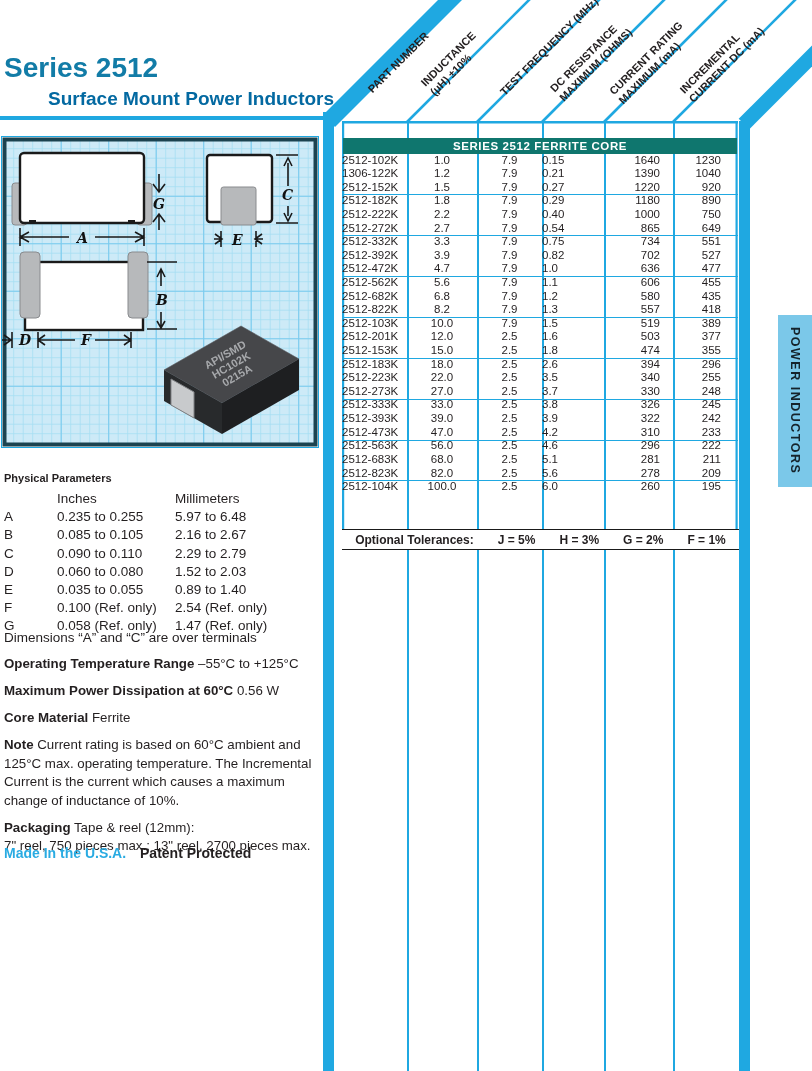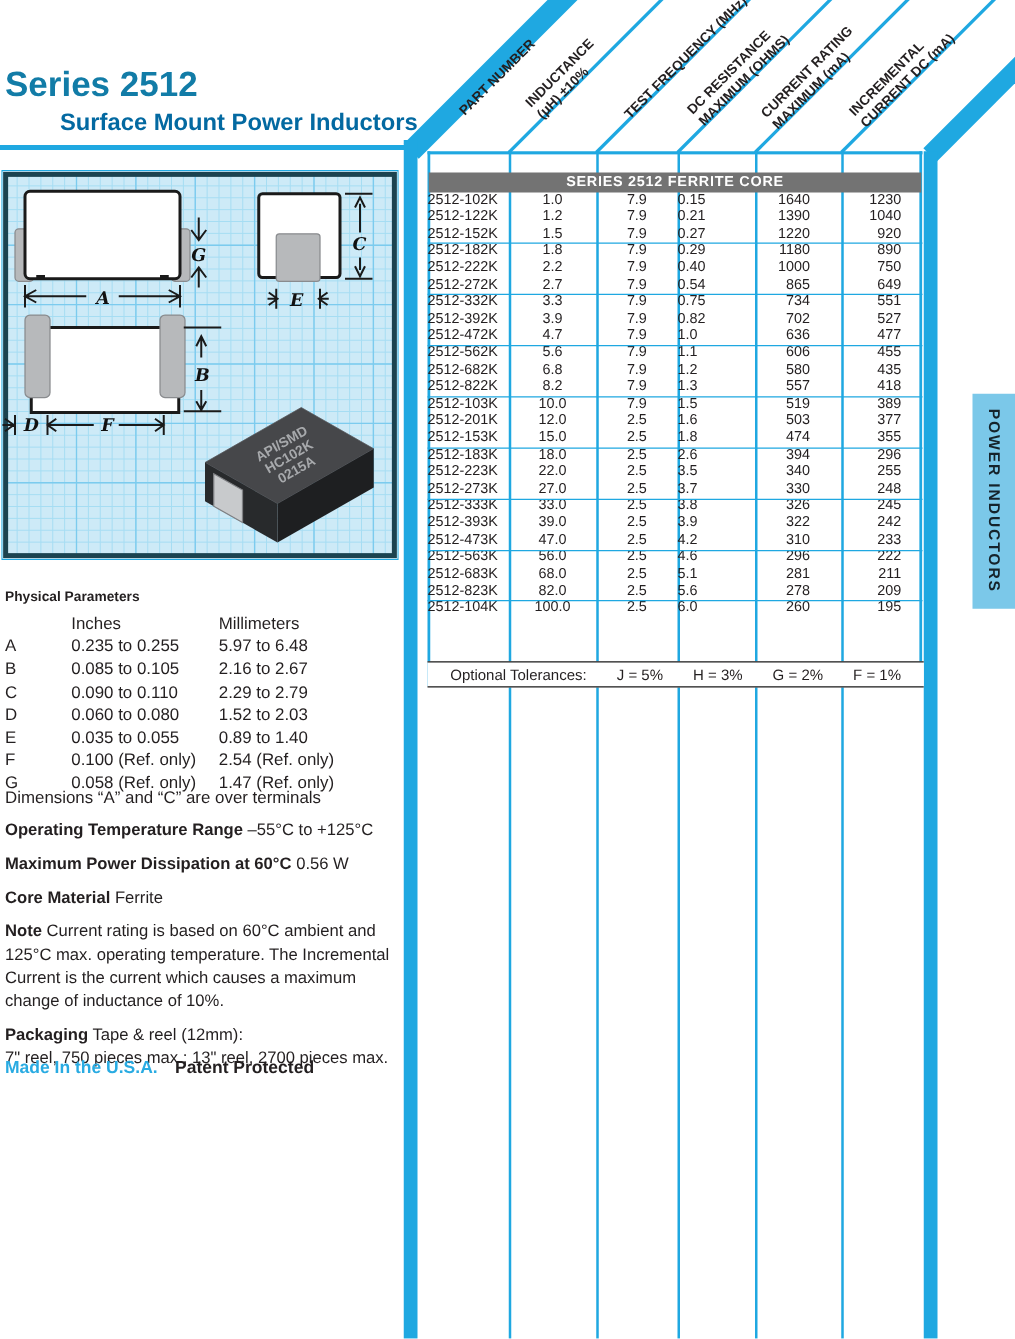--- a/index.html
+++ b/index.html
@@ -11,35 +11,35 @@
   #subtitle{left:4px;top:88px;font-size:19px;font-weight:bold;color:#0369a1;margin-left:44px;}
   #title-rule{left:0;top:116px;width:334px;height:3.5px;background:#1fa8e1;}
   
   .vbar{width:11px;background:#1fa8e1;}
   .sep{width:0;border-left:2.2px solid #1fa8e1;}
   #deco-svg{left:0;top:0;z-index:0;}
   
   .col-header{position:absolute;transform:rotate(-45deg);transform-origin:0 100%;
      font-weight:bold;font-size:11px;line-height:13px;white-space:nowrap;z-index:3;}
   
-  #series-band{left:343px;top:138px;width:394px;height:15.5px;background:#737373;z-index:2;
+  #series-band{left:343px;top:138px;width:394px;height:15.5px;background:#0f766e;z-index:2;
      display:flex;align-items:center;justify-content:center;color:#fff;font-weight:bold;
      font-size:11.5px;letter-spacing:.6px;}
   #data-rows{left:342px;top:153.5px;width:396px;z-index:2;}
   .drow{display:flex;height:13.62px;font-size:11.5px;line-height:13.8px;}
   .c0{width:65px;box-sizing:border-box;}
   .c1{width:70px;text-align:center;}
   .c2{width:65px;text-align:center;}
   .c3{width:62px;text-align:left;}
-  .c4{width:69px;text-align:right;padding-right:25px;box-sizing:border-box;}
+  .c4{width:69px;text-align:right;padding-right:13px;box-sizing:border-box;}
   .c5{width:63px;text-align:right;padding-right:15px;box-sizing:border-box;}
   .group-line{position:absolute;left:342px;width:396px;height:0;border-top:1.8px solid #1fa8e1;z-index:2;}
   #tolerance-box{left:342px;top:529px;width:397px;height:19px;background:#fff;z-index:3;
      border-top:1.7px solid #1a1a1a;border-bottom:1.7px solid #1a1a1a;display:flex;
-     align-items:center;justify-content:center;font-size:12px;font-weight:normal;}
+     align-items:center;justify-content:center;font-size:12px;font-weight:bold;}
   #tolerance-box span{margin:0 12px;}
   
   #phys-heading{left:4px;top:472px;font-size:11px;font-weight:bold;}
   #phys-table{left:4px;top:490px;width:318px;font-size:13.5px;}
   .prow{display:flex;height:18.2px;line-height:18.2px;}
   .pc0{width:53px;}
   .pc1{width:118px;}
   .pc2{flex:1;}
   #phys-note{left:4px;top:630px;font-size:13.5px;}
   #specs{left:4px;top:655px;width:320px;font-size:13.3px;line-height:18.5px;}
@@ -115,21 +115,21 @@
   <div class="abs" id="data-rows">
       <div class="drow">
         <span class="c0">2512-102K</span>
         <span class="c1">1.0</span>
         <span class="c2">7.9</span>
         <span class="c3">0.15</span>
         <span class="c4">1640</span>
         <span class="c5">1230</span>
       </div>
       <div class="drow">
-        <span class="c0">2512-122K</span>
+        <span class="c0">1306-122K</span>
         <span class="c1">1.2</span>
         <span class="c2">7.9</span>
         <span class="c3">0.21</span>
         <span class="c4">1390</span>
         <span class="c5">1040</span>
       </div>
       <div class="drow">
         <span class="c0">2512-152K</span>
         <span class="c1">1.5</span>
         <span class="c2">7.9</span>

